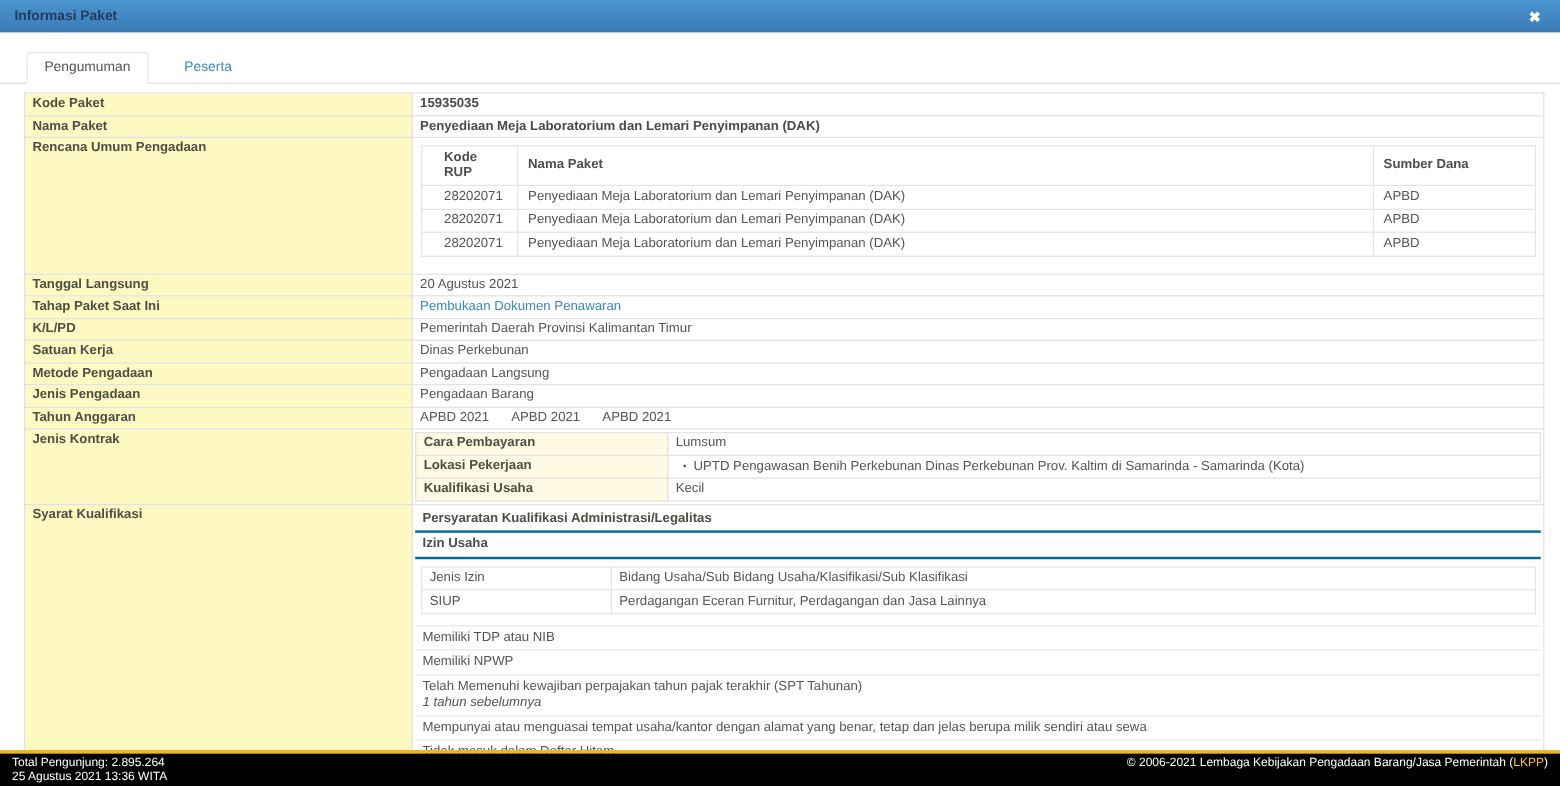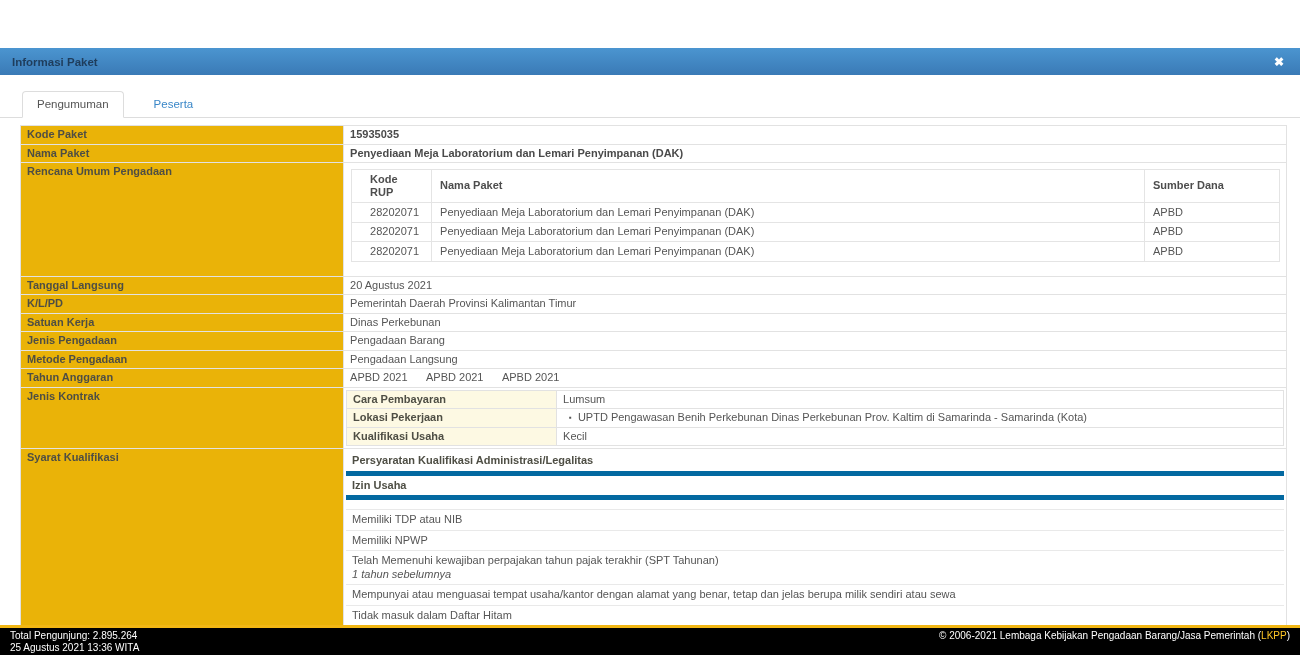--- a/index.html
+++ b/index.html
@@ -4,50 +4,50 @@
 <style>
   * { box-sizing: border-box; }
   html,body { margin:0; padding:0; }
   body {
     width:1300px; height:655px; overflow:hidden; position:relative;
     font-family:"Liberation Sans", sans-serif; font-size:11px; color:#555; background:#fff;
   }
   
   .titlebar {
     height:27px; background:linear-gradient(180deg,#4b95d0,#3a7ab6);
-    display:flex; align-items:center; justify-content:space-between; padding:0 16px 0 12px;margin-top:48px;
+    display:flex; align-items:center; justify-content:space-between; padding:0 16px 0 12px;
   }
   .titlebar .title { font-weight:bold; color:#1f3d5c; font-size:11.5px; }
   .close { color:#fff; font-weight:bold; font-size:12px; cursor:pointer; line-height:1; }
   
   .tabs { margin-top:16px; padding-left:6px; border-bottom:1px solid #ddd; display:flex; align-items:flex-end; height:27px; }
   .tab { padding:6px 14px; font-size:11.5px; line-height:13px;margin-left:16px; }
   .tab.active { background:#fff; border:1px solid #ddd; border-bottom:1px solid #fff; border-radius:4px 4px 0 0; color:#555; margin-bottom:-1px; }
   .tab.inactive { color:#3a87c8; cursor:pointer; }
   
   .content { padding:7px 13px 0 20px; }
   table.main { width:100%; border-collapse:collapse; }
   table.main > tbody > tr > td { border:1px solid #e2e2e2; padding:2px 6px; vertical-align:top; line-height:13.5px; }
-  td.lbl { background:#eab308; font-weight:bold; color:#4e4e44; }
+  td.lbl { background:#fef9c3; font-weight:bold; color:#4e4e44; }
   td.bold-val { font-weight:bold; color:#4a4a4a; }
   a.stage-link { color:#3a87c8; text-decoration:none; cursor:pointer; }
   .ta-item { margin-right:16px; }
   
   table.rup { width:calc(100% - 9px); margin:4px 4px 12px 5px; border-collapse:collapse; }
   table.rup th, table.rup td { border:1px solid #e4e4e4; padding:2.5px 8px; line-height:13.5px; text-align:left; font-weight:normal; }
   table.rup th { font-weight:bold; color:#4d4d4d; }
   table.rup th.c1, table.rup td.c1 { padding-left:18px; }
   
   td.nopad { padding:2px !important; }
   table.sub { width:100%; border-collapse:collapse; }
   table.sub td { border:1px solid #e2e2e2; padding:2px 6px; line-height:13.5px; vertical-align:top; }
   table.sub td.slbl { background:#fdf9e3; font-weight:bold; color:#4e4e44; width:210px; }
   .bullet { font-size:8px; margin:0 6px 0 6px; vertical-align:1px; color:#555; }
   
-  .req-head { padding:3px 6px; font-weight:bold; color:#4e4e44; border-bottom:5px solid #0369a1; line-height:13.5px; }
+  .req-head { padding:3px 6px; font-weight:bold; color:#4e4e44; border-bottom:2px solid #0369a1; line-height:13.5px; }
   table.izin { width:calc(100% - 9px); margin:6px 4px 0 5px; border-collapse:collapse; }
   table.izin td { border:1px solid #e4e4e4; padding:2.5px 6px; line-height:13.5px; vertical-align:top; }
   table.izin td.c1 { width:158px; }
   .req-spacer { height:10px; border-bottom:1px solid #e9e9e9; }
   .req-row { padding:3px 6px; border-bottom:1px solid #e9e9e9; line-height:13.5px; }
   .note { font-style:italic; }
   
   .footer-gold { position:absolute; left:0; right:0; bottom:27px; height:3px; background:#f2b714; }
   .footer {
     position:absolute; left:0; right:0; bottom:0; height:27px; background:#000000;
@@ -120,34 +120,38 @@
               </tr>
             </tbody>
           </table>
         </td>
       </tr>
       <tr>
         <td class="lbl">Tanggal Langsung</td>
         <td colspan="3">20 Agustus 2021</td>
       </tr>
       <tr>
+        <td class="lbl">Tahap Paket Saat Ini</td>
+        <td colspan="3"><a class="stage-link">Pembukaan Dokumen Penawaran</a></td>
+      </tr>
+      <tr>
         <td class="lbl">K/L/PD</td>
         <td colspan="3">Pemerintah Daerah Provinsi Kalimantan Timur</td>
       </tr>
       <tr>
         <td class="lbl">Satuan Kerja</td>
         <td colspan="3">Dinas Perkebunan</td>
       </tr>
       <tr>
+        <td class="lbl">Metode Pengadaan</td>
+        <td colspan="3">Pengadaan Langsung</td>
+      </tr>
+      <tr>
         <td class="lbl">Jenis Pengadaan</td>
         <td colspan="3">Pengadaan Barang</td>
-      </tr>
-      <tr>
-        <td class="lbl">Metode Pengadaan</td>
-        <td colspan="3">Pengadaan Langsung</td>
       </tr>
       <tr>
         <td class="lbl">Tahun Anggaran</td>
         <td colspan="3">
           <span class="ta-item">APBD 2021</span>
           <span class="ta-item">APBD 2021</span>
           <span class="ta-item">APBD 2021</span>
         </td>
       </tr>
       <tr>
@@ -169,20 +173,32 @@
               </tr>
             </tbody>
           </table>
         </td>
       </tr>
       <tr>
         <td class="lbl">Syarat Kualifikasi</td>
         <td colspan="3" class="nopad">
           <div class="req-head">Persyaratan Kualifikasi Administrasi/Legalitas</div>
           <div class="req-head">Izin Usaha</div>
+          <table class="izin">
+            <tbody>
+              <tr>
+                <td class="c1">Jenis Izin</td>
+                <td>Bidang Usaha/Sub Bidang Usaha/Klasifikasi/Sub Klasifikasi</td>
+              </tr>
+              <tr>
+                <td class="c1">SIUP</td>
+                <td>Perdagangan Eceran Furnitur, Perdagangan dan Jasa Lainnya</td>
+              </tr>
+            </tbody>
+          </table>
           <div class="req-spacer"></div>
           <div class="req-row">Memiliki TDP atau NIB</div>
           <div class="req-row">Memiliki NPWP</div>
           <div class="req-row">
             <div>Telah Memenuhi kewajiban perpajakan tahun pajak terakhir (SPT Tahunan)</div>
             <div class="note">1 tahun sebelumnya</div>
           </div>
           <div class="req-row">Mempunyai atau menguasai tempat usaha/kantor dengan alamat yang benar, tetap dan jelas berupa milik sendiri atau sewa</div>
           <div class="req-row">Tidak masuk dalam Daftar Hitam</div>
           <div class="req-row">Dalam hal Peserta akan melakukan konsorsium/kerja sama operasi/kemitraan/bentuk kerjasama lain harus mempunyai perjanjian konsorsium/kerja sama operasi/kemitraan/bentuk kerjasama lain</div>

